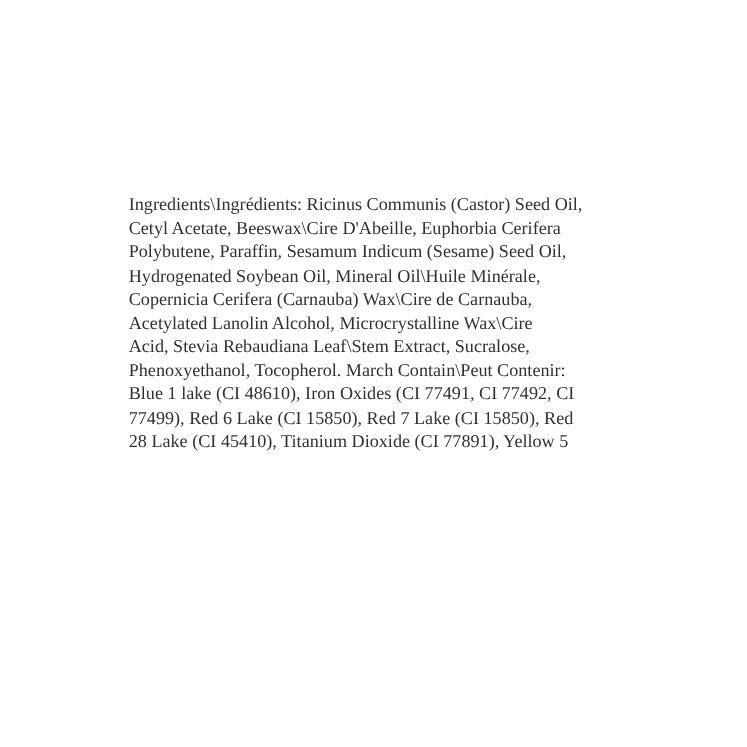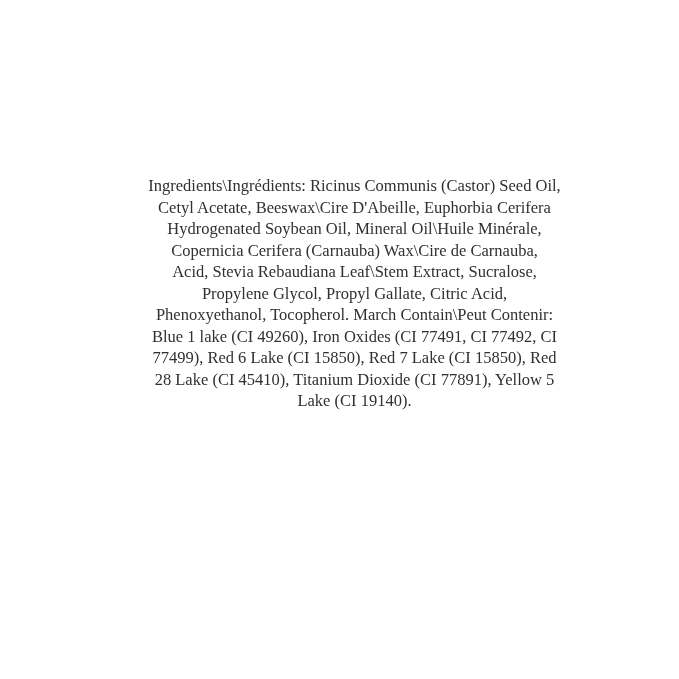--- a/index.html
+++ b/index.html
@@ -7,21 +7,20 @@
     width: 679px;
     height: 679px;
     background: #ffffff;
     overflow: hidden;
   }
   .page {
     position: relative;
     width: 679px;
     height: 679px;
     background: #ffffff;
-    text-align: center;
   }
   .ingredients-block {
     position: absolute;
     left: 117px;
     top: 175px;
     width: 475px;
     font-family: "Liberation Serif", "DejaVu Serif", serif;
     font-size: 16.5px;
     line-height: 21.5px;
     color: #303030;
@@ -31,23 +30,23 @@
     white-space: nowrap;
   }
 </style>
 </head>
 <body>
 
 <div class="page">
   <div class="ingredients-block">
     <div class="text-line">Ingredients\Ingrédients: Ricinus Communis (Castor) Seed Oil,</div>
     <div class="text-line">Cetyl Acetate, Beeswax\Cire D'Abeille, Euphorbia Cerifera</div>
+    <div class="text-line">Polybutene, Paraffin, Sesamum Indicum (Sesame) Seed Oil,</div>
     <div class="text-line">Hydrogenated Soybean Oil, Mineral Oil\Huile Minérale,</div>
     <div class="text-line">Copernicia Cerifera (Carnauba) Wax\Cire de Carnauba,</div>
+    <div class="text-line">Acetylated Lanolin Alcohol, Microcrystalline Wax\Cire</div>
     <div class="text-line">Acid, Stevia Rebaudiana Leaf\Stem Extract, Sucralose,</div>
-    <div class="text-line">Propylene Glycol, Propyl Gallate, Citric Acid,</div>
     <div class="text-line">Phenoxyethanol, Tocopherol. March Contain\Peut Contenir:</div>
-    <div class="text-line">Blue 1 lake (CI 49260), Iron Oxides (CI 77491, CI 77492, CI</div>
+    <div class="text-line">Blue 1 lake (CI 48610), Iron Oxides (CI 77491, CI 77492, CI</div>
     <div class="text-line">77499), Red 6 Lake (CI 15850), Red 7 Lake (CI 15850), Red</div>
     <div class="text-line">28 Lake (CI 45410), Titanium Dioxide (CI 77891), Yellow 5</div>
-    <div class="text-line">Lake (CI 19140).</div>
   </div>
 </div>
 
 </body></html>

